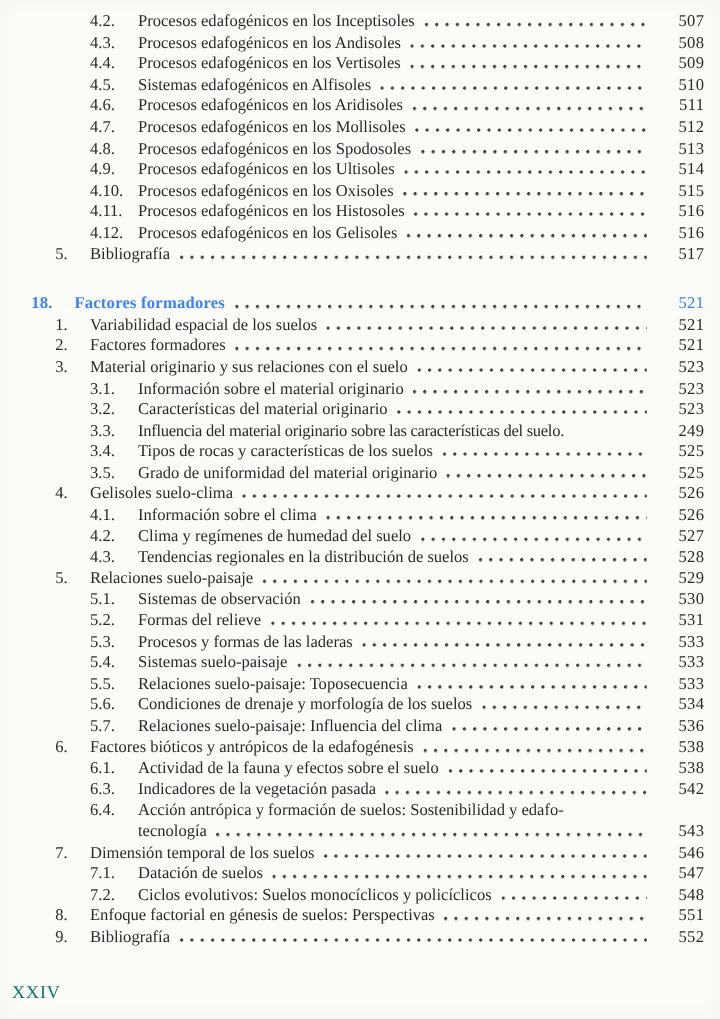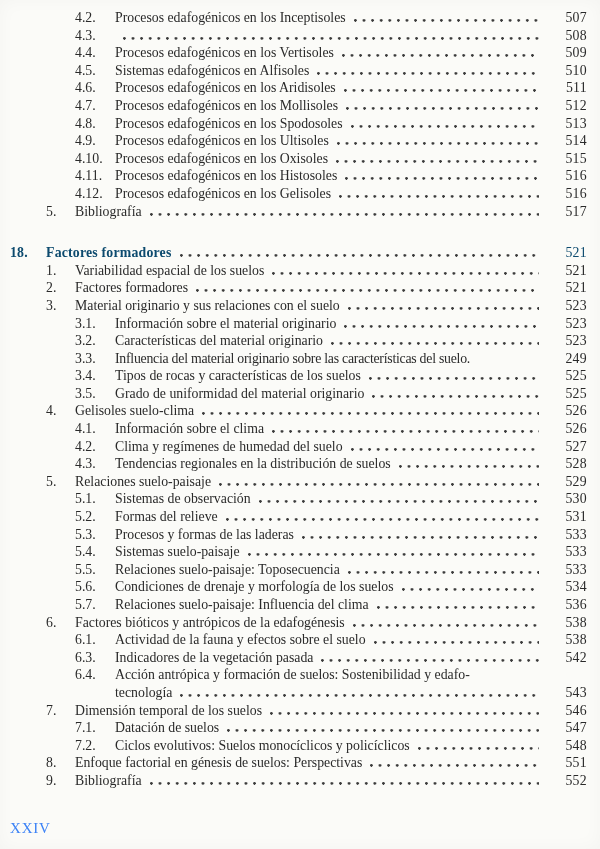--- a/index.html
+++ b/index.html
@@ -18,57 +18,58 @@
   .row {
     display:flex; align-items:baseline;
     height:17.6px; line-height:17.6px;
     white-space:nowrap;
   }
   .row .num  { flex:none; }
   .lvl1          { margin-left:36px; }
   .lvl1 > .num   { width:29px; }
   .lvl2          { margin-left:65px;font-family:Liberation Serif, serif; }
   .lvl2 > .num   { width:40px; }
-  .heading       { margin-left:0; font-weight:bold; color:#0c4a6e; letter-spacing:0.2px; }
+  .heading       { margin-left:16px; font-weight:bold; color:#3b82f6; letter-spacing:0.2px; }
   .heading > .num { width:36px; }
   .title { flex:none; }
   .tight .title { letter-spacing:-0.25px; }
   .leader {
     flex:1 1 auto; min-width:4px;
     height:3px;
     margin-left:8px; margin-right:6px;
     background-image: radial-gradient(circle at 1.4px 1.4px, #3c3c3c 1.1px, rgba(0,0,0,0) 1.55px);
     background-size:8.6px 3px;
     background-repeat:repeat-x;
     background-position:left bottom;
   }
   .noleader .leader { background:none; margin-left:2px; }
   .pagenum {
     flex:none; width:42px; text-align:right;
     font-weight:normal; letter-spacing:0.3px;
   }
   .footer {
     position:absolute; left:10px; top:820px;
-    font-size:15px; letter-spacing:0.8px; color:#3b82f6;
+    font-size:15px; letter-spacing:0.8px; color:#0f766e;
   }
 </style>
 </head>
 <body>
 
 <div class="sheet">
   <div class="toc" id="toc-root">
       <div class="section">
         <div class="row lvl2">
           <span class="num">4.2.</span>
           <span class="title">Procesos edafogénicos en los Inceptisoles</span>
           <span class="leader"></span>
           <span class="pagenum">507</span>
         </div>
         <div class="row lvl2">
           <span class="num">4.3.</span>
+          <span class="title">Procesos edafogénicos en los Andisoles</span>
           <span class="leader"></span>
           <span class="pagenum">508</span>
         </div>
         <div class="row lvl2">
           <span class="num">4.4.</span>
           <span class="title">Procesos edafogénicos en los Vertisoles</span>
           <span class="leader"></span>
           <span class="pagenum">509</span>
         </div>
         <div class="row lvl2">

